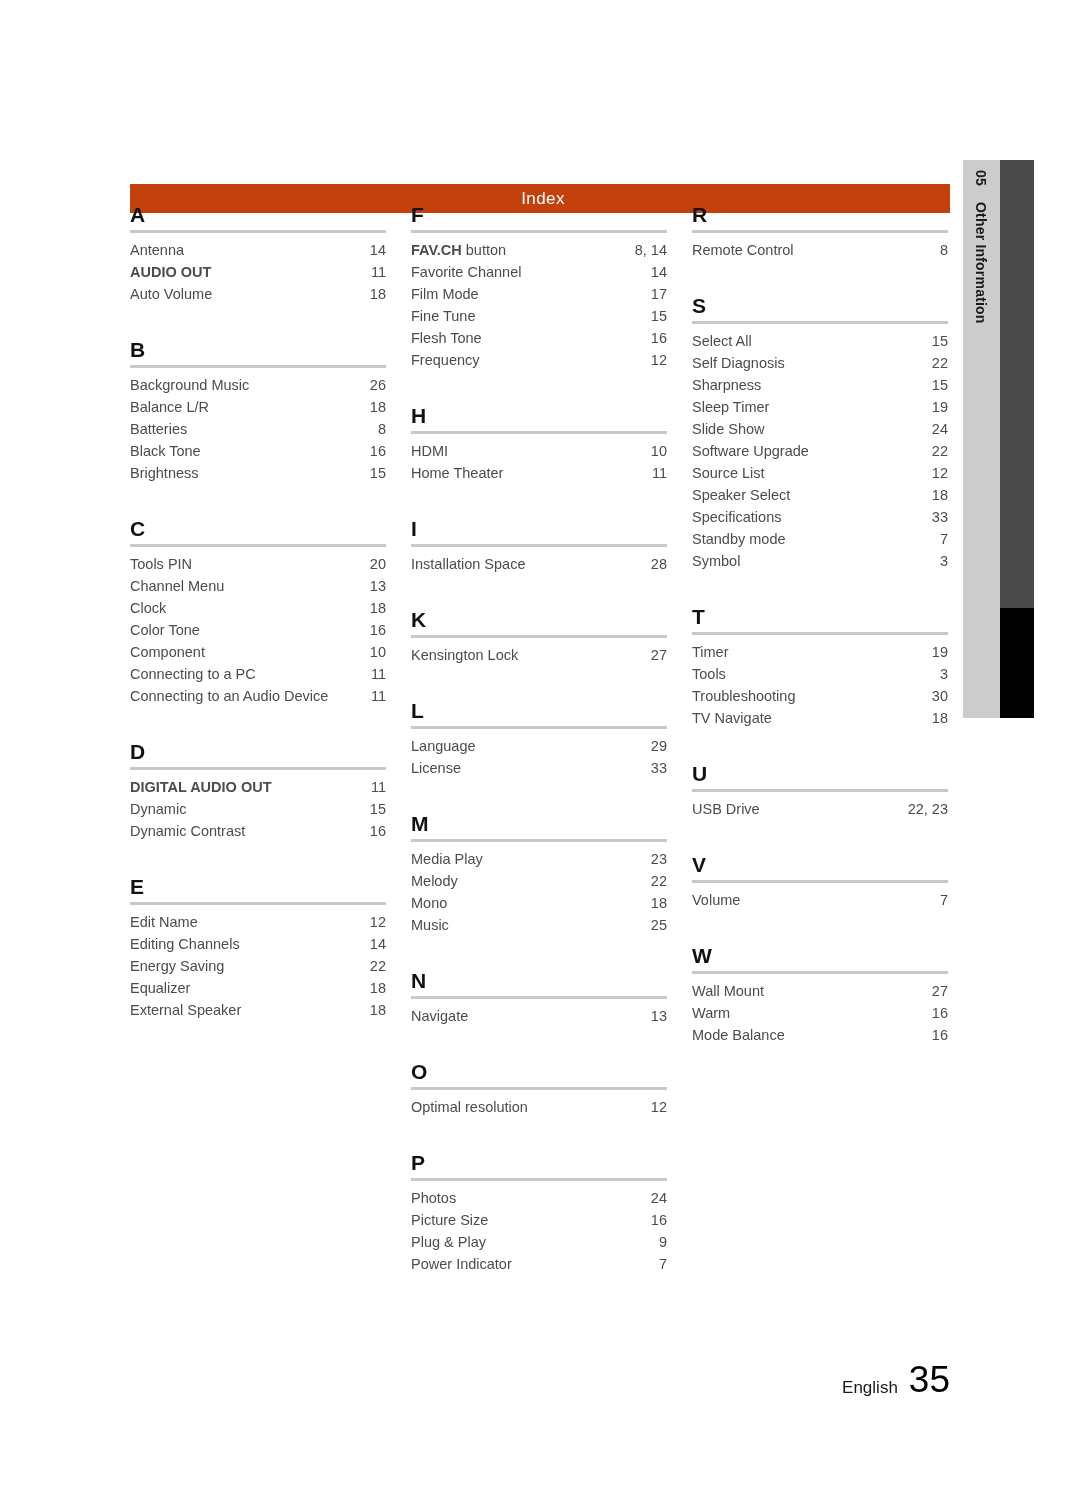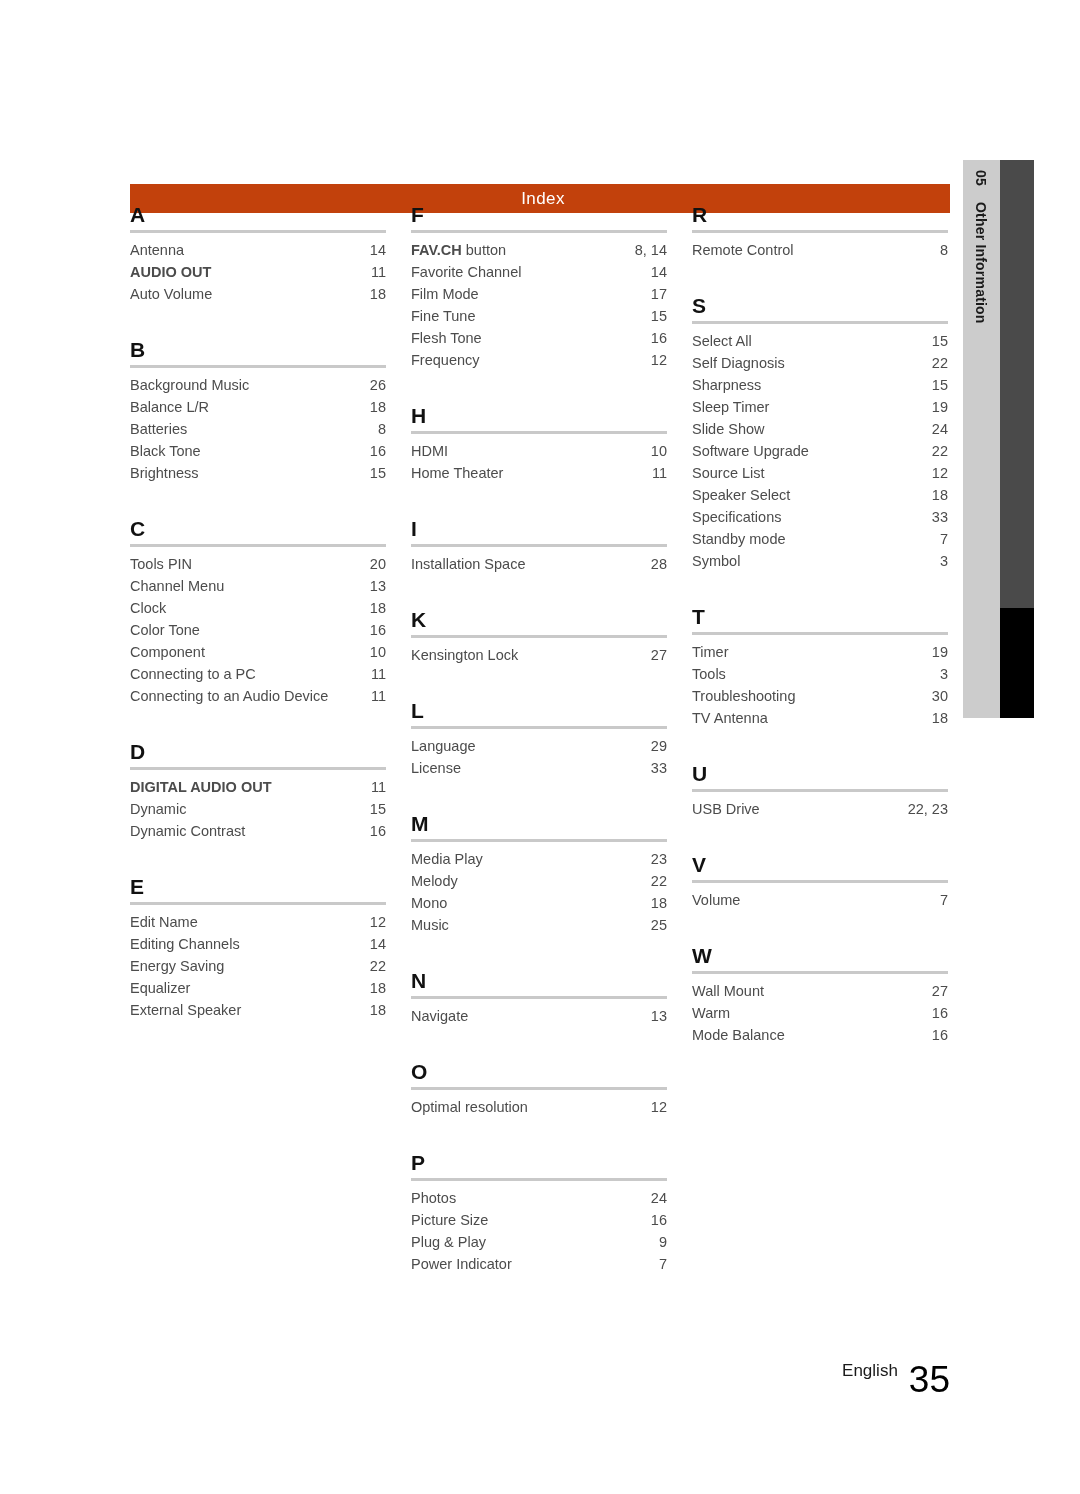--- a/index.html
+++ b/index.html
@@ -146,21 +146,21 @@
   .entry .lead-bold {
     font-weight: bold;
   }
 
   
   .footer {
     position: absolute;
     right: 130px;
     bottom: 96px;
     display: flex;
-    align-items: flex-start;
+    align-items: flex-end;
     gap: 11px;
   }
   .footer-lang {
     font-size: 17px;
     color: #1a1a1a;
   }
   .footer-page {
     font-size: 37px;
     color: #000000;
     line-height: 1;
@@ -522,21 +522,21 @@
           </div>
           <div class="entry">
             <span class="entry-label">Tools</span>
             <span class="entry-page">3</span>
           </div>
           <div class="entry">
             <span class="entry-label">Troubleshooting</span>
             <span class="entry-page">30</span>
           </div>
           <div class="entry">
-            <span class="entry-label">TV Antenna</span>
+            <span class="entry-label">TV Navigate</span>
             <span class="entry-page">18</span>
           </div>
         </div>
       </div>
       <div class="section">
         <div class="section-letter">U</div>
         <div class="section-rule"></div>
         <div class="entries">
           <div class="entry">
             <span class="entry-label">USB Drive</span>

